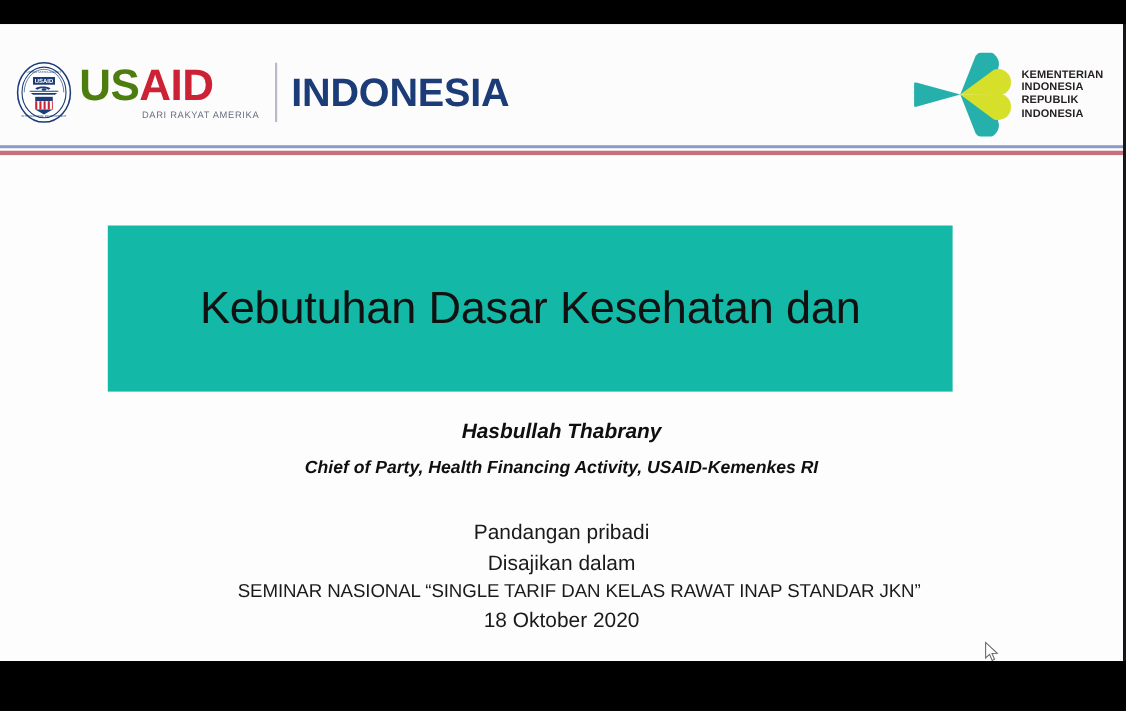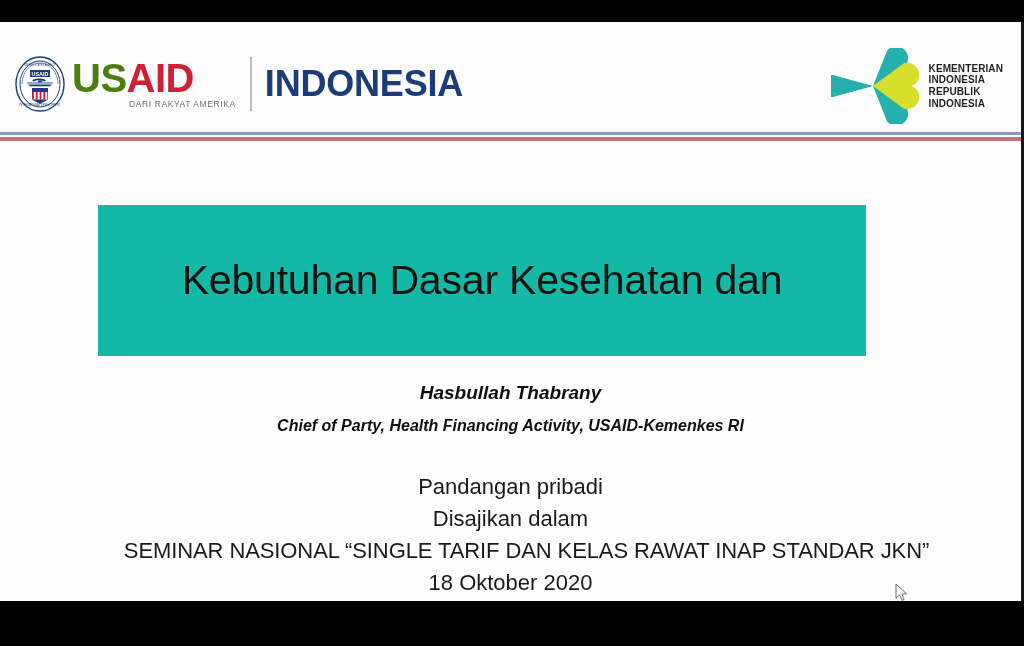--- a/index.html
+++ b/index.html
@@ -192,26 +192,26 @@
   }
 
   
   .meta-block {
     position: absolute;
     left: 0; top: 449px;
     width: 1021px;
     text-align: center;
   }
   .meta-line {
-    font-size: 22px;
+    font-size: 19px;
     color: #1a1a1a;
     line-height: 1.45;
   }
   .meta-line.seminar {
-    font-size: 22px;
+    font-size: 17px;
     letter-spacing: -0.1px;
     margin-left: 32px;
   }
 
   
   .cursor {
     position: absolute;
     left: 895px; top: 561px;
     width: 14px; height: 20px;
   }

